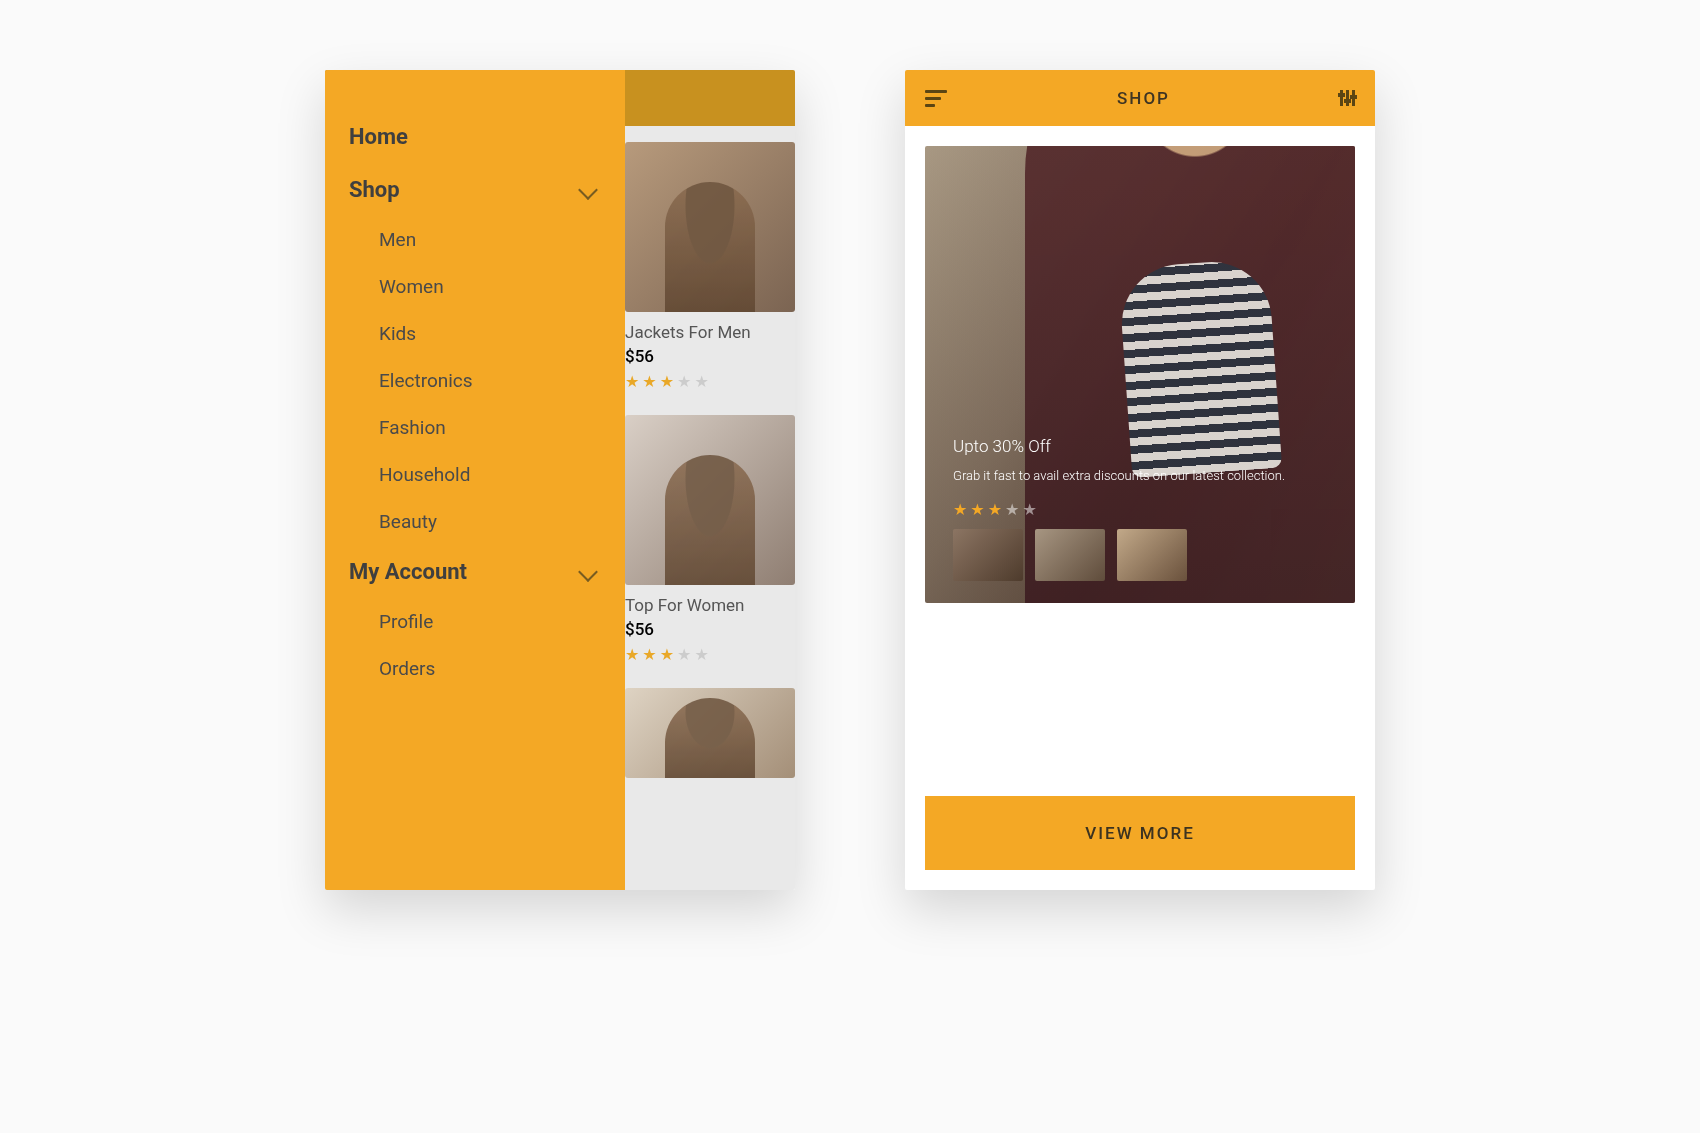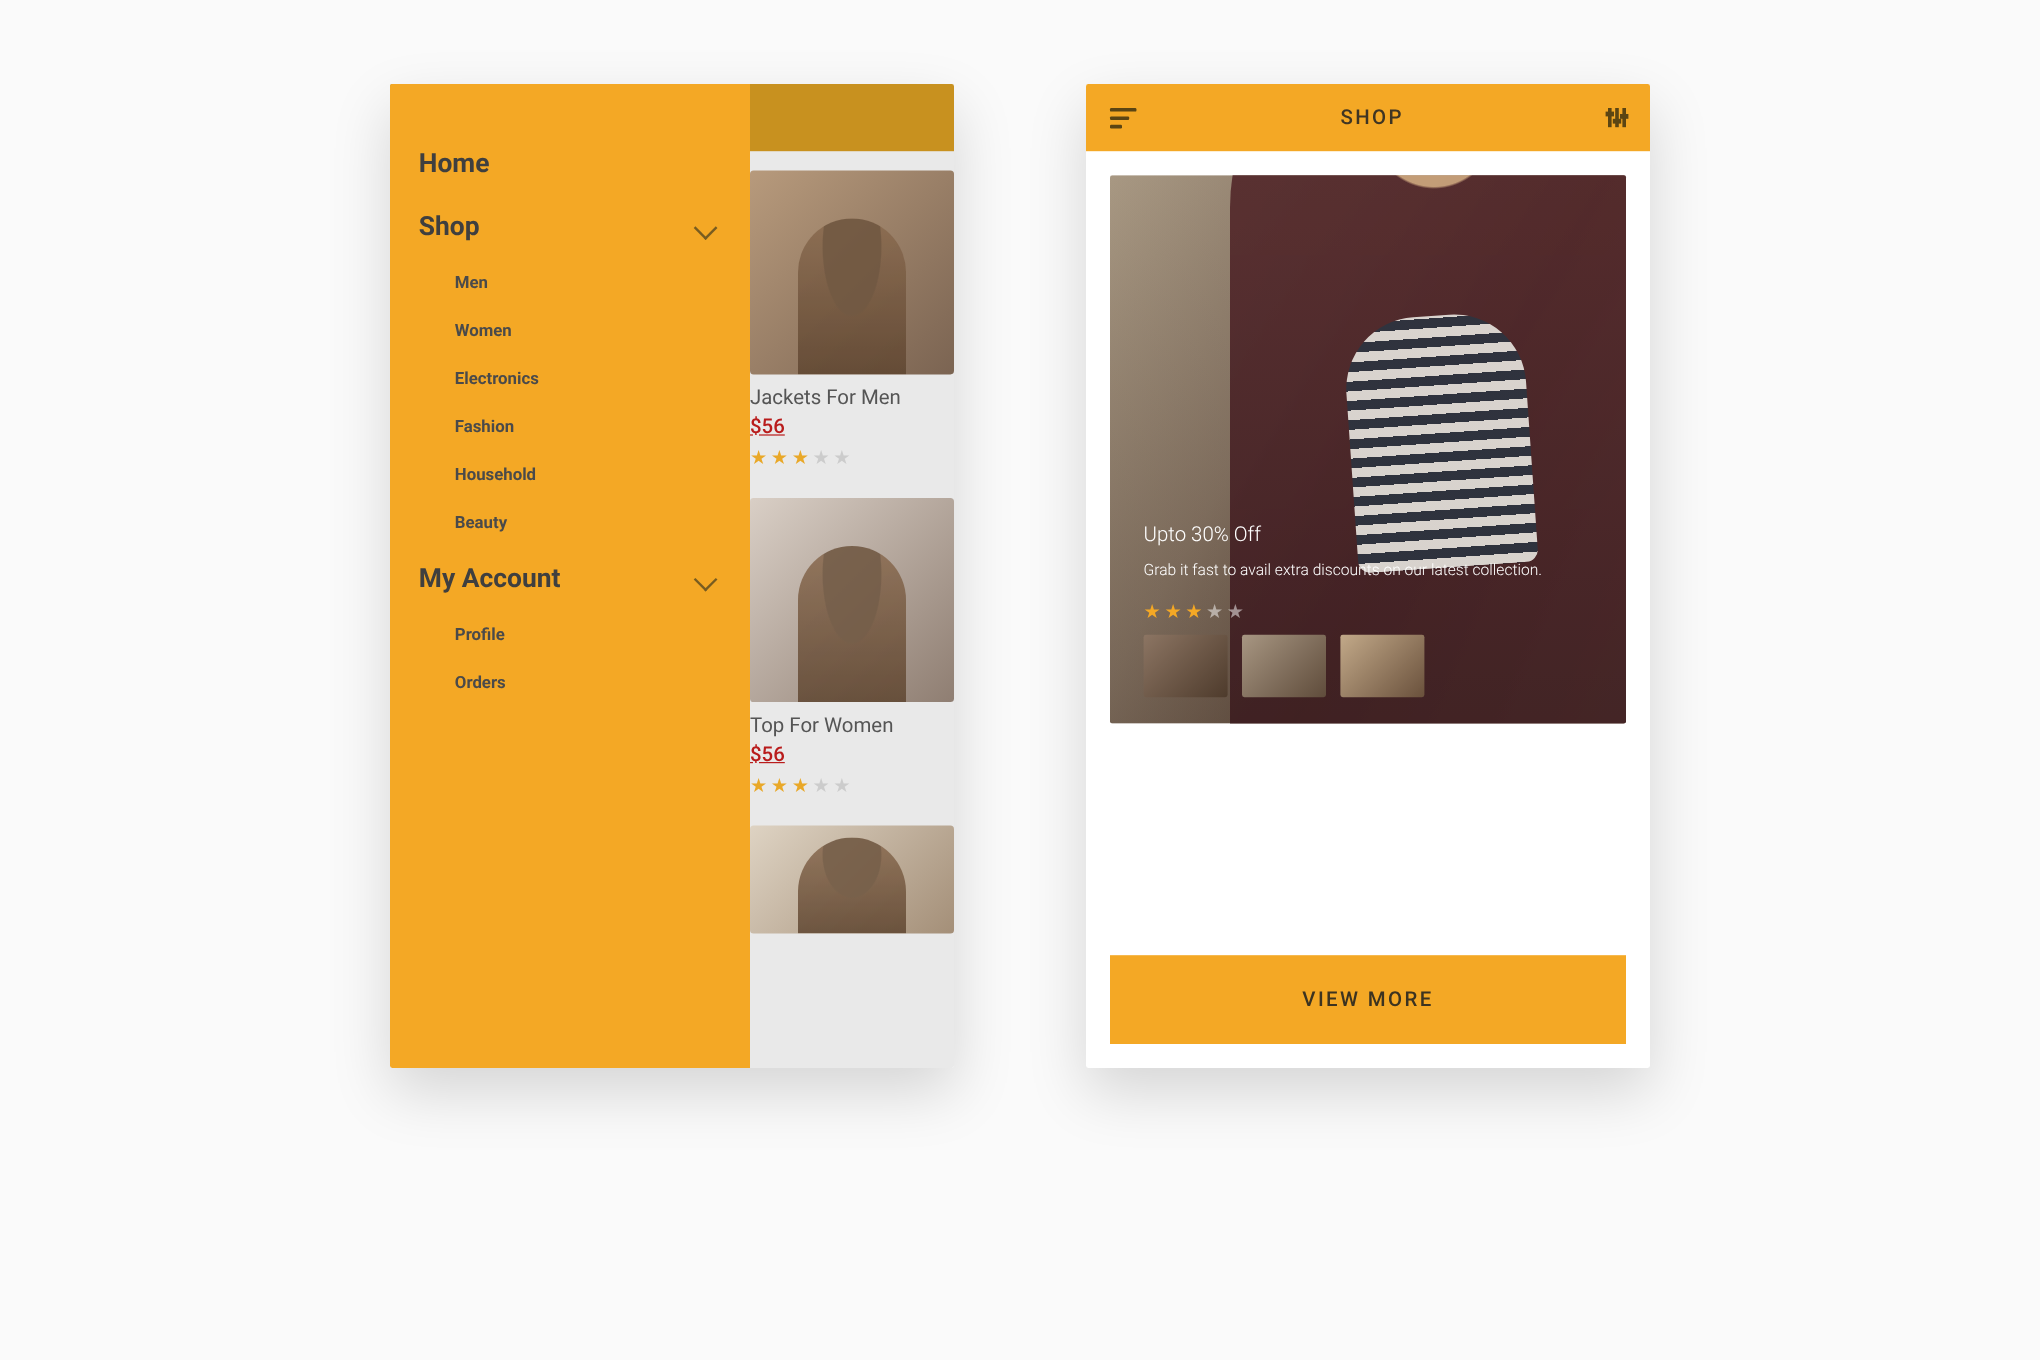--- a/index.html
+++ b/index.html
@@ -54,21 +54,21 @@
   .silhouette {
     position:absolute;
     bottom:0; left:50%; transform:translateX(-50%);
     width:90px; height:130px;
     background: radial-gradient(ellipse at 50% 18%, #6d543e 24px, transparent 25px),
                 linear-gradient(#8a6b50,#5f4631);
     border-radius: 45px 45px 0 0;
     opacity:0.85;
   }
   .product-title { font-size:17px; color:#555; margin-top:10px;}
-  .product-price { font-size:17px; color:#b91c1c; margin-top:4px; font-weight:500;text-decoration:underline;}
+  .product-price { font-size:17px; color:#000000; margin-top:4px; font-weight:500;}
   .stars { margin-top:6px; font-size:16px; letter-spacing:3px; color:#ccc;}
   .stars .on { color:#e9a828; }
 
   .drawer {
     position:absolute;
     top:0; left:0; bottom:0;
     width: 300px;
     background:#f4a825;
     padding: 40px 24px;
     color:#333;
@@ -77,25 +77,24 @@
     font-size:22px;
     color:#3f3f3f;
     padding: 14px 0;
     display:flex;
     align-items:center;
     justify-content:space-between;
     cursor:pointer;
     font-weight:bold;
   }
   .drawer-sub {
-    font-size:14px;
+    font-size:19px;
     color:#4a4a4a;
     padding: 12px 0 12px 30px;
     cursor:pointer;
-    font-weight:bold;
   }
   .chev {
     width:14px; height:14px;
     border-right:2px solid #5a4a20;
     border-bottom:2px solid #5a4a20;
     transform: rotate(45deg);
     margin-right:6px;
     opacity:0.8;
   }
 
@@ -252,20 +251,21 @@
   <div class="drawer">
     <div class="drawer-item">
       <span>Home</span>
     </div>
     <div class="drawer-item">
       <span>Shop</span>
       <span class="chev"></span>
     </div>
     <div class="drawer-sub">Men</div>
     <div class="drawer-sub">Women</div>
+    <div class="drawer-sub">Kids</div>
     <div class="drawer-sub">Electronics</div>
     <div class="drawer-sub">Fashion</div>
     <div class="drawer-sub">Household</div>
     <div class="drawer-sub">Beauty</div>
 
     <div class="drawer-item">
       <span>My Account</span>
       <span class="chev"></span>
     </div>
     <div class="drawer-sub">Profile</div>

